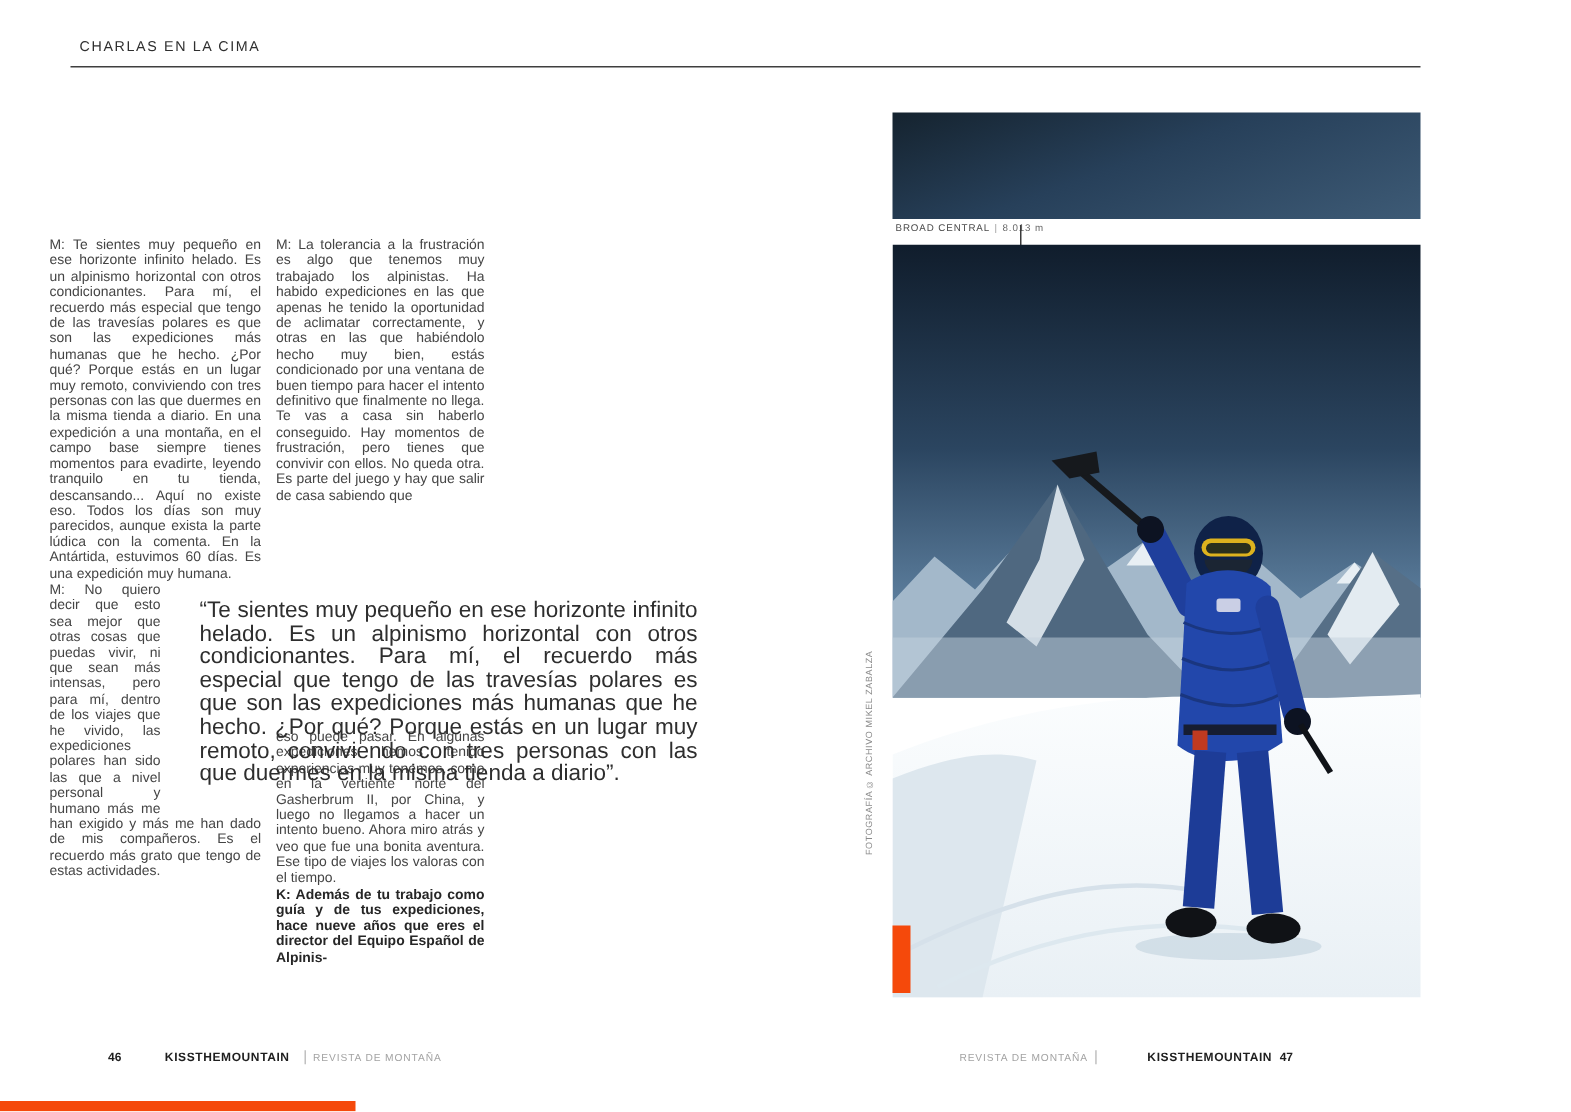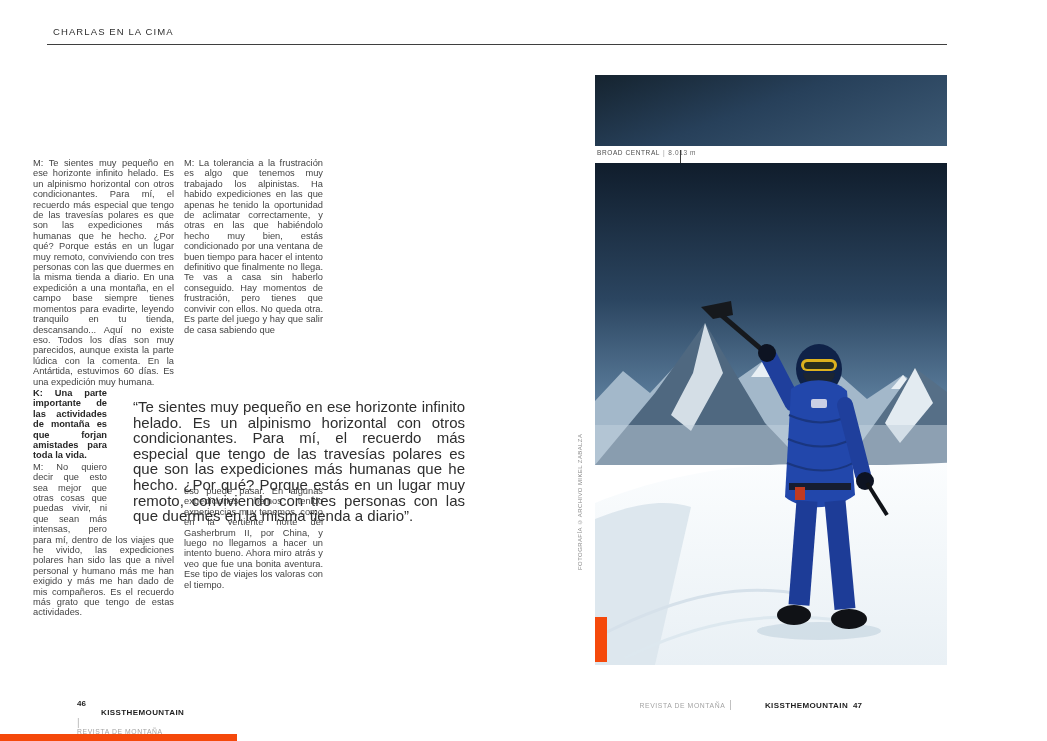--- a/index.html
+++ b/index.html
@@ -41,47 +41,47 @@
   .credit{
     left:577px;top:438px;height:132px;width:11px;
     writing-mode:vertical-rl;transform:rotate(180deg);
     font-size:6px;letter-spacing:.4px;color:#8a8a8a;white-space:nowrap;
   }
   .orange-bar-photo{left:595px;top:617px;width:12px;height:45px;background:#F5490B;}
   .orange-square{left:1029px;top:595px;width:18px;height:21px;background:#EE4D12;}
 
   
   .footer{top:699px;font-size:8px;display:flex;align-items:baseline;white-space:nowrap;}
-  .footer-left{left:72px;flex-direction:column;}
+  .footer-left{left:72px;}
   .footer-right{right:85px;}
   .footer .pnum{font-weight:bold;color:#1e1e1e;}
   .footer .brand{font-weight:bold;color:#1e1e1e;letter-spacing:.4px;margin:0 5px;padding-left:24px;}
   .footer .fsep{color:#b5b5b5;margin:0 4px;font-size:10px;font-weight:300;}
   .footer .tagline{color:#a3a3a3;font-size:6.8px;letter-spacing:.6px;}
   .bottom-bar{left:0;top:734px;width:237px;height:7px;background:#F5490B;}
 </style>
 </head>
 <body>
 
 <div id="canvas">
 
   <div class="abs section-label">CHARLAS EN LA CIMA</div>
   <div class="abs header-rule"></div>
 
   <div class="abs col col1">
     <p>M: Te sientes muy pequeño en ese horizonte infinito helado. Es un alpinismo horizontal con otros condicionantes. Para mí, el recuerdo más especial que tengo de las travesías polares es que son las expediciones más humanas que he hecho. ¿Por qué? Porque estás en un lugar muy remoto, conviviendo con tres personas con las que duermes en la misma tienda a diario. En una expedición a una montaña, en el campo base siempre tienes momentos para evadirte, leyendo tranquilo en tu tienda, descansando... Aquí no existe eso. Todos los días son muy parecidos, aunque exista la parte lúdica con la comenta. En la Antártida, estuvimos 60 días. Es una expedición muy humana.</p>
     <div class="wrap-spacer"></div>
-    <p class="bold">K: Una parte importante de las actividades de montaña es que forjan amistades para toda la vida.</p>
     <p>M: No quiero decir que esto sea mejor que otras cosas que puedas vivir, ni que sean más intensas, pero para mí, dentro de los viajes que he vivido, las expediciones polares han sido las que a nivel personal y humano más me han exigido y más me han dado de mis compañeros. Es el recuerdo más grato que tengo de estas actividades.</p>
   </div>
 
   <div class="abs col col2">
     <p>M: La tolerancia a la frustración es algo que tenemos muy trabajado los alpinistas. Ha habido expediciones en las que apenas he tenido la oportunidad de aclimatar correctamente, y otras en las que habiéndolo hecho muy bien, estás condicionado por una ventana de buen tiempo para hacer el intento definitivo que finalmente no llega. Te vas a casa sin haberlo conseguido. Hay momentos de frustración, pero tienes que convivir con ellos. No queda otra. Es parte del juego y hay que salir de casa sabiendo que</p>
     <div class="quote-gap"></div>
     <p>eso puede pasar. En algunas expediciones hemos tenido experiencias muy tenemos, como en la vertiente norte del Gasherbrum II, por China, y luego no llegamos a hacer un intento bueno. Ahora miro atrás y veo que fue una bonita aventura. Ese tipo de viajes los valoras con el tiempo.</p>
+    <p class="bold">K: Además de tu trabajo como guía y de tus expediciones, hace nueve años que eres el director del Equipo Español de Alpinis-</p>
   </div>
 
   <div class="abs pull-quote">“Te sientes muy pequeño en ese horizonte infinito helado. Es un alpinismo horizontal con otros condicionantes. Para mí, el recuerdo más especial que tengo de las travesías polares es que son las expediciones más humanas que he hecho. ¿Por qué? Porque estás en un lugar muy remoto, conviviendo con tres personas con las que duermes en la misma tienda a diario”.</div>
 
   <div class="abs sky-strip sky-a"></div>
   <div class="abs sky-strip sky-b"></div>
 
   <div class="abs photo-caption">
     <span>BROAD CENTRAL</span><span class="sep">|</span><span class="elev">8.013 m</span>
   </div>

